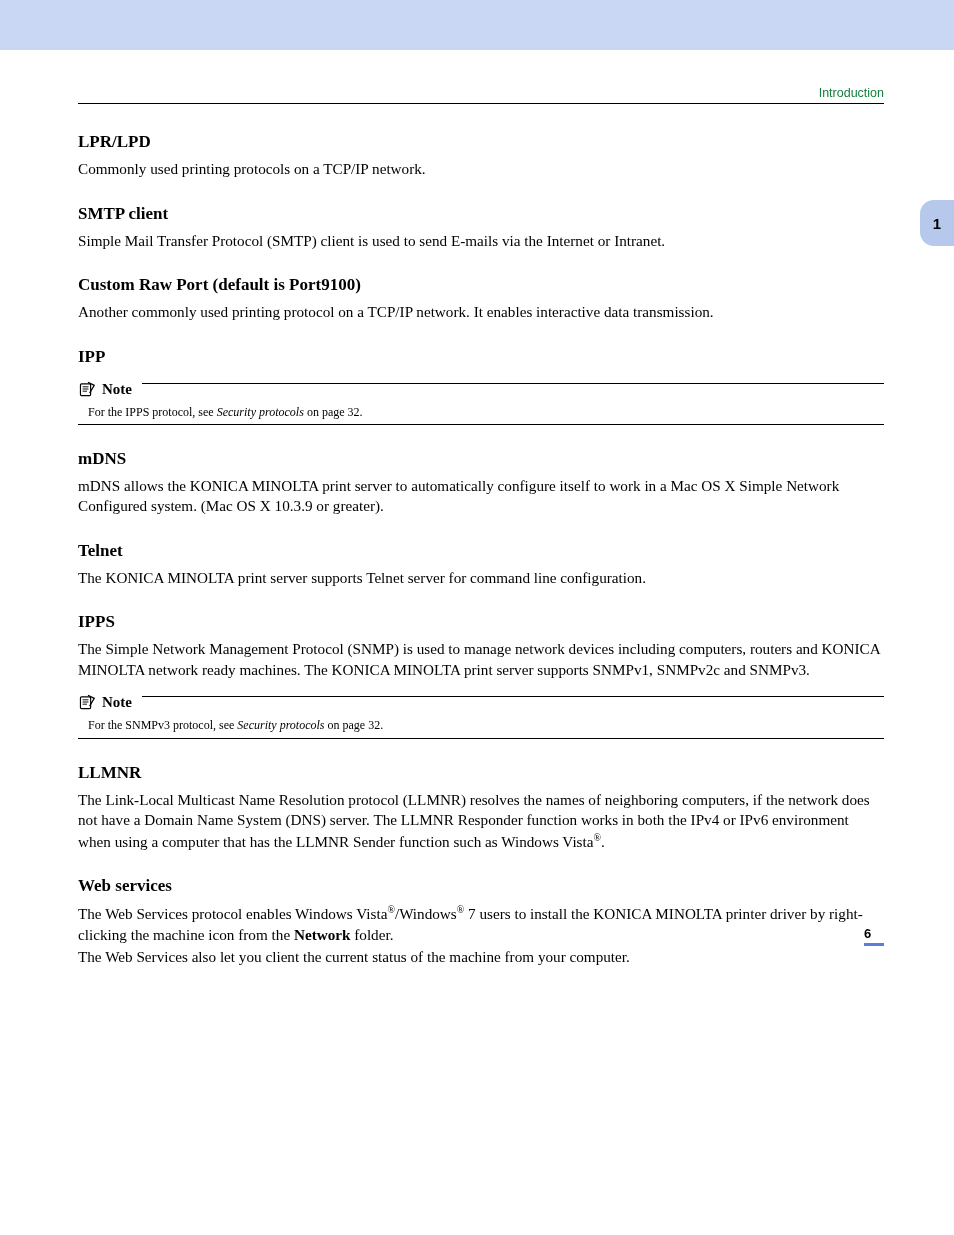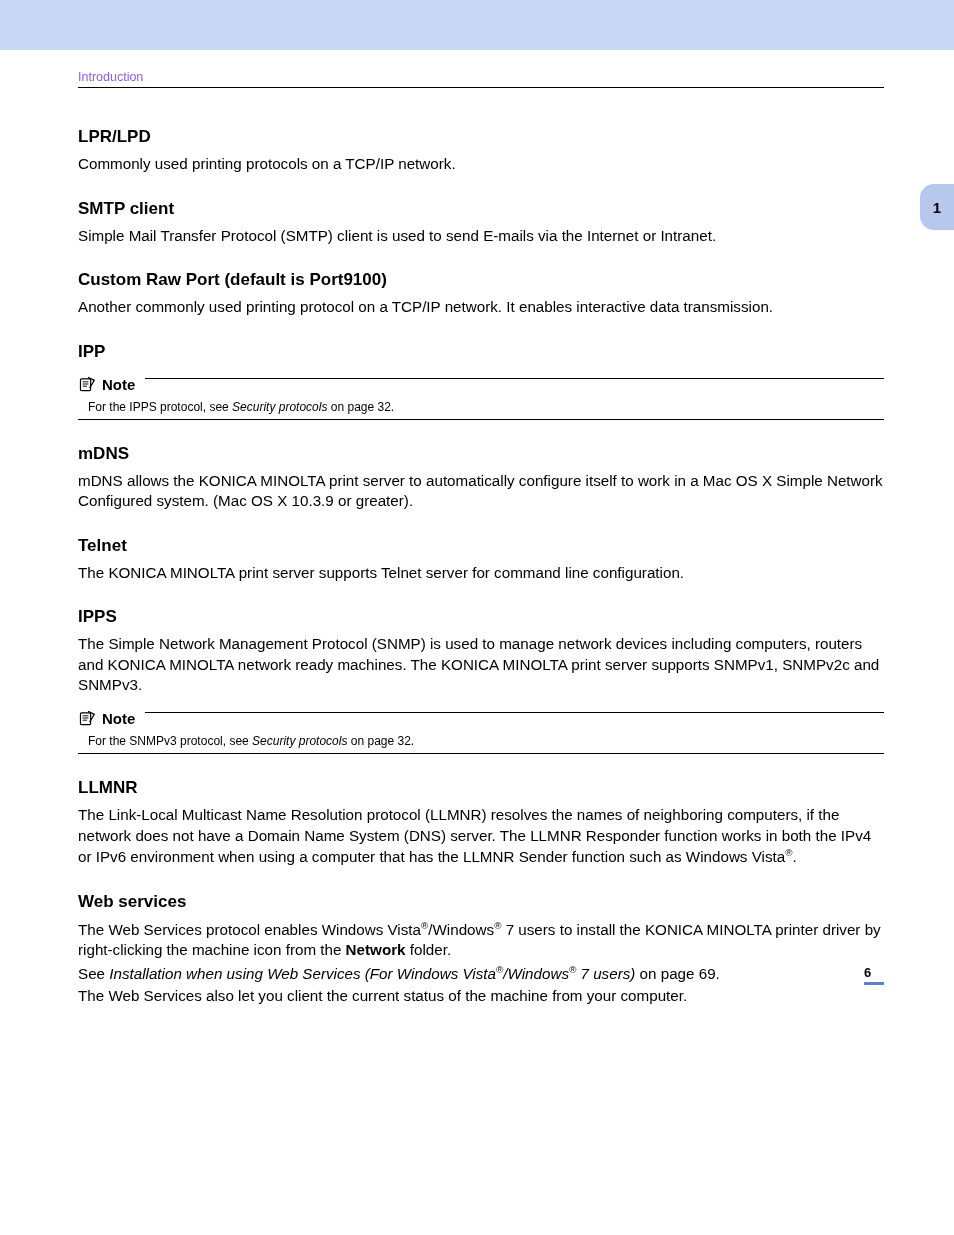--- a/index.html
+++ b/index.html
@@ -1,22 +1,22 @@
 <!DOCTYPE html>
 <html><head>
 <meta charset="utf-8">
 <style>
   * { box-sizing: border-box; margin: 0; padding: 0; }
   html, body { width: 954px; height: 1235px; background: #fff; font-family: Arial, Helvetica, sans-serif; color: #000; }
   .topbar { height: 50px; background: #c9d7f5; width: 100%; }
   .page { position: relative; padding: 0 70px 0 78px; }
-  .header-label { font-size: 12.5px; color: #8b5cf6; margin-top: 20px; margin-bottom: 0; }
+  .header-label { text-align: right; font-size: 12.5px; color: #15803d; margin-top: 36px; margin-bottom: 0; }
   .header-rule { border: none; border-top: 1px solid #000; margin-top: 3px; }
   .side-tab { position: absolute; right: 0; top: 114px; width: 34px; height: 46px; background: #b7c8ed; border-radius: 14px 0 0 14px; display:flex; align-items:center; justify-content:center; font-weight:bold; color:#000; font-size:15px; }
-  .content { margin-top: 39px; }
+  .content { margin-top: 28px; font-family: Liberation Serif, serif; }
   h2.sec { font-size: 17px; font-weight: bold; margin-top: 24px; margin-bottom: 7px; }
   h2.sec.first { margin-top: 0; }
   p.body { font-size: 15.2px; line-height: 1.35; margin-bottom: 2px; }
   sup { font-size: 0.65em; vertical-align: super; }
   .bold { font-weight: bold; }
   .ital { font-style: italic; }
   .note-block { margin-top: 14px; }
   .note-head { display:flex; align-items:flex-start; }
   .note-icon { width:18px; height:16px; margin-right:6px; flex:0 0 auto; }
   .note-label { font-weight:bold; font-size:15px; margin-right:10px; flex:0 0 auto; }
@@ -99,21 +99,18 @@
 
     <h2 class="sec">LLMNR</h2>
     <p class="body">
       <span>The Link-Local Multicast Name Resolution protocol (LLMNR) resolves the names of neighboring computers, if the network does not have a Domain Name System (DNS) server. The LLMNR Responder function works in both the IPv4 or IPv6 environment when using a computer that has the LLMNR Sender function such as Windows Vista</span><sup>®</sup><span>.</span>
     </p>
 
     <h2 class="sec">Web services</h2>
     <p class="body">
       <span>The Web Services protocol enables Windows Vista</span><sup>®</sup><span>/Windows</span><sup>®</sup><span> 7 users to install the KONICA MINOLTA printer driver by right-clicking the machine icon from the </span><span class="bold">Network</span><span> folder.</span>
     </p>
-    <p class="body">
-      <span>See </span><span class="ital"><span>Installation when using Web Services (For Windows Vista</span><sup>®</sup><span>/Windows</span><sup>®</sup><span> 7 users)</span></span><span> on page 69.</span>
-    </p>
     <p class="body">The Web Services also let you client the current status of the machine from your computer.</p>
 
   </div>
 
   <div class="pagenum">6</div>
 </div>
 
 </body></html>

